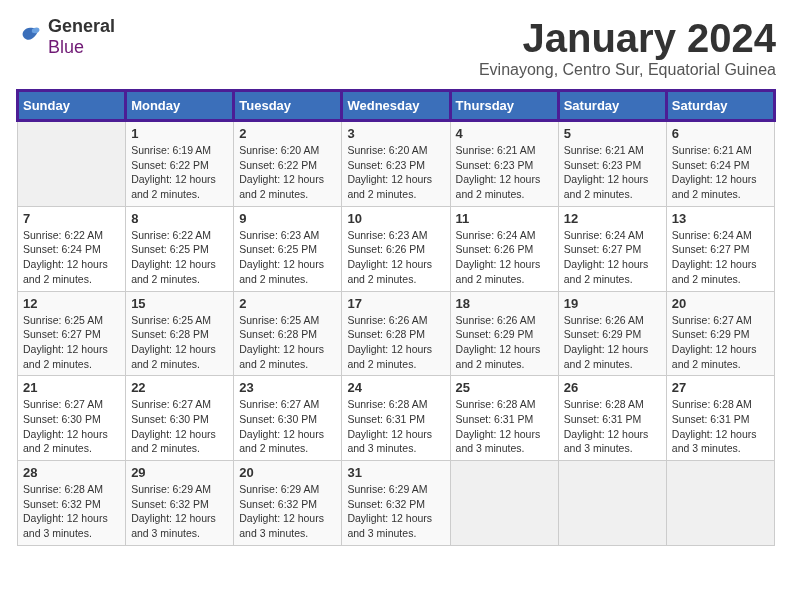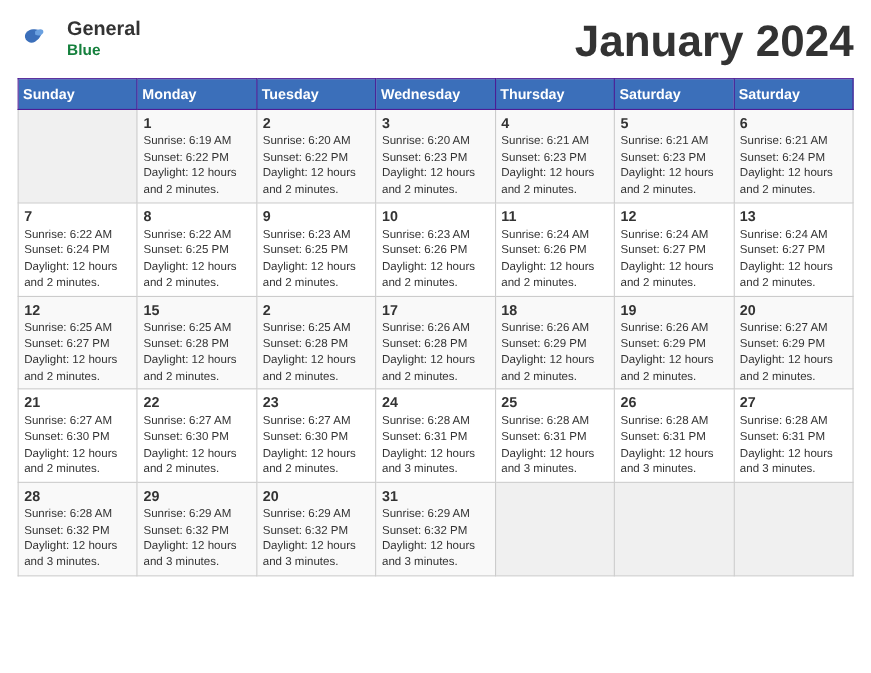--- a/index.html
+++ b/index.html
@@ -12,21 +12,21 @@
     }
     .header-area {
       display: flex;
       justify-content: space-between;
       align-items: flex-start;
       margin-bottom: 10px;
     }
     .logo {
       display: flex;
       align-items: center;
-      gap: 17px;
+      gap: 4px;
     }
     .logo-bird {
       width: 28px;
       height: 28px;
     }
     .title-area {
       text-align: right;
     }
     .calendar-title {
       font-size: 40px;
@@ -42,21 +42,21 @@
       border-collapse: collapse;
       font-size: 11px;
     }
     thead tr th {
       background-color: #3b6fba;
       color: #fff;
       padding: 6px 4px;
       text-align: left;
       font-size: 13px;
       font-weight: bold;
-      border: 1px solid #4c1d95;
+      border: 3px solid #4c1d95;
     }
     tbody tr td {
       border: 1px solid #ccc;
       padding: 4px 5px;
       vertical-align: top;
       width: 108px;
       min-height: 80px;
       background: #fff;
     }
     tbody tr:nth-child(odd) td {
@@ -82,25 +82,26 @@
 <body>
 
 <div class="header-area">
   <div class="logo">
     <svg class="logo-bird" viewBox="0 0 30 30" xmlns="http://www.w3.org/2000/svg">
       <path d="M15 5 C10 5, 5 10, 8 15 C10 18, 14 19, 17 17 C20 15, 25 10, 22 7 C20 5, 17 5, 15 5Z" fill="#3b6fba"></path>
       <path d="M17 7 C20 4, 26 4, 25 8 C24 11, 20 12, 17 10Z" fill="#6aa0e0"></path>
     </svg>
     <div>
       <span style="font-size:18px;font-weight:bold;color:#333;">General</span><br>
-      <span style="font-size:14px;font-weight:bold;color:#15803d;">Blue</span>
+      <span style="font-size:18px;font-weight:normal;color:#701a75;">Blue</span>
     </div>
   </div>
   <div class="title-area">
     <div class="calendar-title">January 2024</div>
+    <div class="calendar-subtitle">Evinayong, Centro Sur, Equatorial Guinea</div>
   </div>
 </div>
 
 <table>
   <thead>
     <tr>
     <th>Sunday</th>
         <th>Monday</th>
         <th>Tuesday</th>
         <th>Wednesday</th>

